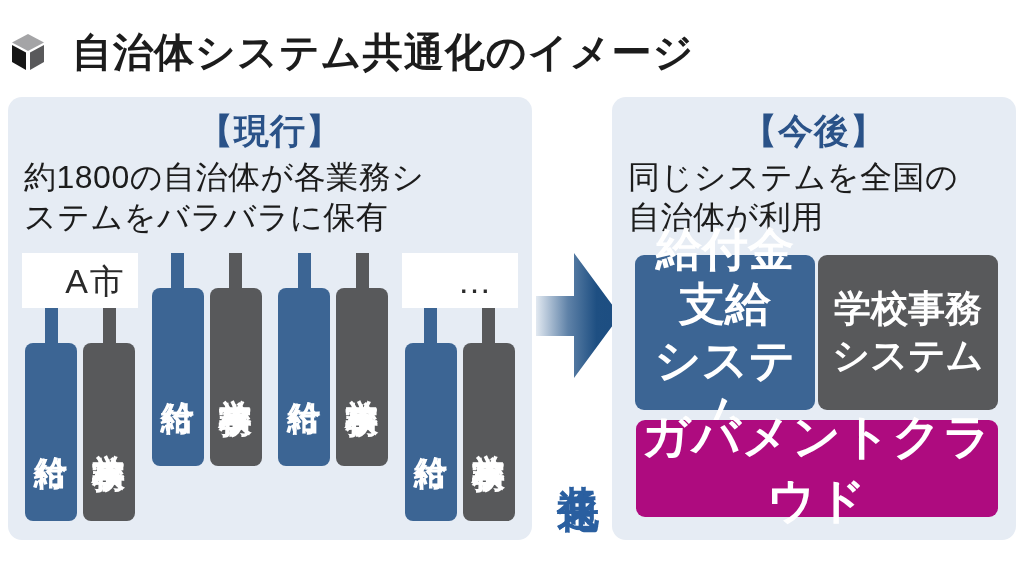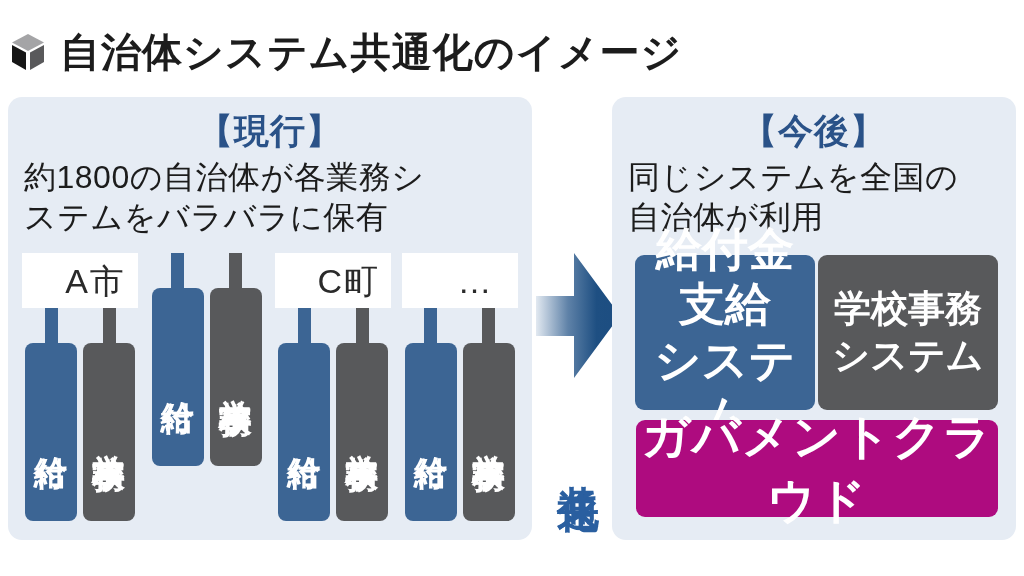--- a/index.html
+++ b/index.html
@@ -6,21 +6,21 @@
   html,body { background:#fff; }
   body {
     font-family:"Liberation Sans","DejaVu Sans",sans-serif;
     width:1024px; height:576px; position:relative; overflow:hidden;
   }
   .stage { position:absolute; inset:0; width:1024px; height:576px; background:#ffffff; }
 
   
   .title-row {
     position:absolute; left:8px; top:26px; height:52px;
-    display:flex; align-items:center; gap:12px;
+    display:flex; align-items:center; gap:24px;
   }
   .cube { width:40px; height:40px; flex:0 0 auto; }
   .page-title {
     font-size:40px; font-weight:bold; color:#1c1c1c; letter-spacing:1px;
     white-space:nowrap; line-height:1;
   }
 
   
   .panel {
     position:absolute; top:97px; height:443px;
@@ -141,21 +141,20 @@
           <div class="bar-col">
             <div class="stub gray"></div>
             <div class="bar gray">
               <span class="bar-label">学校事務</span>
             </div>
           </div>
         </div>
       </div>
 
       <div class="muni-group">
-        <div class="muni-box">C町</div>
         <div class="bars-row">
           <div class="bar-col">
             <div class="stub blue"></div>
             <div class="bar blue">
               <span class="bar-label">給付</span>
             </div>
           </div>
           <div class="bar-col">
             <div class="stub gray"></div>
             <div class="bar gray">

